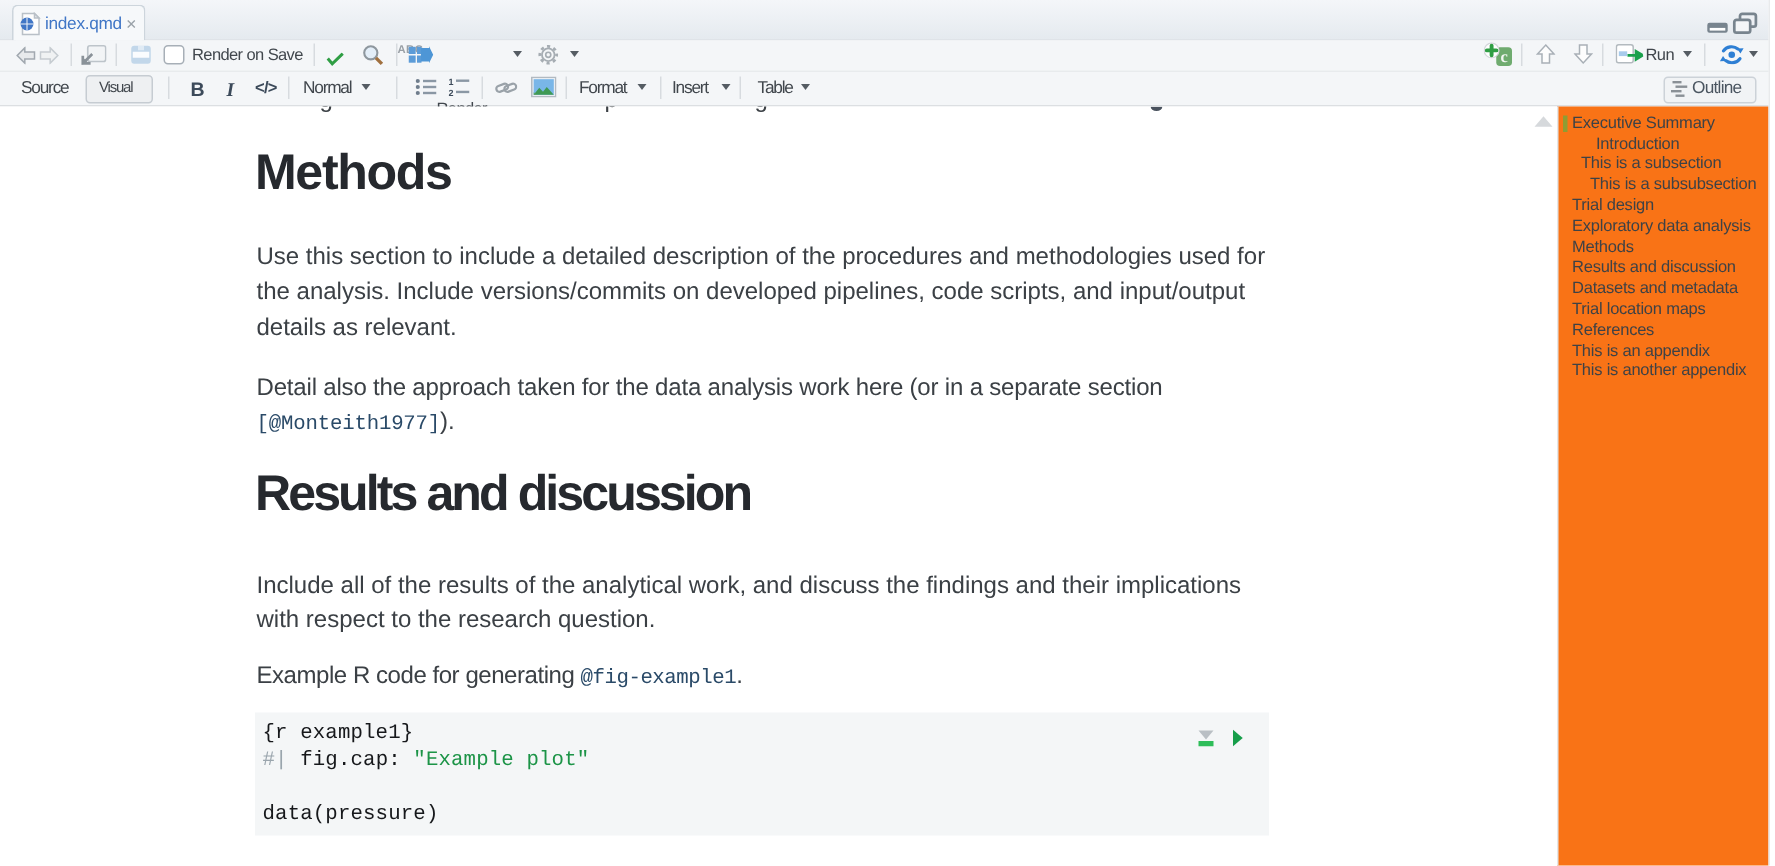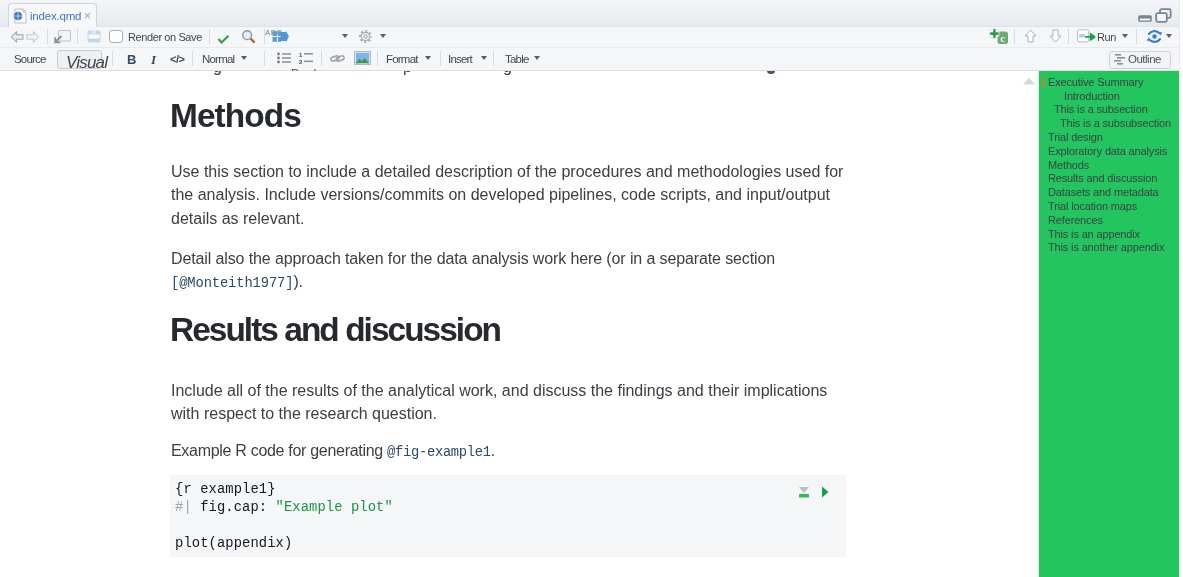--- a/index.html
+++ b/index.html
@@ -33,21 +33,21 @@
     line-height:23.4px; width:700px; letter-spacing:0px; }
   .cite { font-family:"Liberation Mono", monospace; font-size:13.8px; color:#2a4a68; }
   
   #chunk { position:absolute; left:170px; top:403.5px; width:676px; height:82px;
     background:#f4f6f7; }
   .codeline { position:absolute; left:5px; font-family:"Liberation Mono",monospace;
     font-size:13.8px; color:#16181b; white-space:pre; letter-spacing:0.1px;}
   .cgrey { color:#9aa5ad; } .cgreen { color:#1c9447; }
   
   #outline { position:absolute; left:1038px; top:71px; width:141px; height:506px;
-    background:#22c55e; border-left:1px solid #e3e6e8; }
+    background:#f97316; border-left:1px solid #e3e6e8; }
   .oitem { position:absolute; left:9px; font-size:11px; color:#3e4246; white-space:nowrap; letter-spacing:-0.15px; }
   #rightedge { position:absolute; left:1179px; top:0; width:1px; height:577px; background:#e8eaec; }
 </style>
 </head>
 <body>
 <div id="tabstrip">
   <div id="tab">
     <svg class="abs" style="left:3px;top:4px" width="16" height="16" viewBox="0 0 16 16">
       <path d="M3 1 h8 l3 3 v11 h-11 z" fill="#fdfdfd" stroke="#b9c0c7" stroke-width="1"></path>
       <path d="M11 1 l3 3 h-3 z" fill="#e7eaee" stroke="#b9c0c7" stroke-width="1"></path>
@@ -151,21 +151,21 @@
     <path d="M3 3.9 A6.2 5.4 0 0 1 12.6 2.6" stroke="#2e7fd4" stroke-width="2.1" fill="none" stroke-linecap="round"></path>
     <path d="M14 9.1 A6.2 5.4 0 0 1 4.4 10.4" stroke="#2e7fd4" stroke-width="2.1" fill="none" stroke-linecap="round"></path>
     <path d="M16.4 2.2 l-4.4 0.1 2.3 3.3 z" fill="#2e7fd4"></path>
     <path d="M0.6 10.8 l4.4-0.1 -2.3-3.3 z" fill="#2e7fd4"></path>
     <circle cx="8.5" cy="6.5" r="2.2" fill="#2e7fd4"></circle>
   </svg>
   <div class="caret" style="left:1166px;top:34px;"></div>
 
   <div class="tlbl" style="left:14px;top:53px;font-size:11.5px;letter-spacing:-0.8px;">Source</div>
   <div class="abs" style="left:57px;top:50px;width:45px;height:19px;background:#eef0f2;border:1px solid #c6ccd2;border-radius:3px;"></div>
-  <div class="tlbl" style="left:66px;top:53px;font-size:17px;letter-spacing:-0.8px;font-style:italic;">Visual</div>
+  <div class="tlbl" style="left:66px;top:53px;font-size:10px;letter-spacing:-0.8px;">Visual</div>
   <div class="sep3" style="left:112px;"></div>
   <div class="abs" style="left:127px;top:52px;font-size:13px;font-weight:bold;color:#3c4a5a;">B</div>
   <div class="abs" style="left:151px;top:52px;font-size:13px;font-weight:bold;font-style:italic;color:#3c4a5a;font-family:'Liberation Serif',serif;">I</div>
   <div class="abs" style="left:170px;top:53px;font-size:11px;font-weight:bold;color:#3c4a5a;letter-spacing:-0.5px;">&lt;/&gt;</div>
   <div class="sep3" style="left:192px;"></div>
   <div class="tlbl" style="left:202px;top:53px;font-size:11.5px;letter-spacing:-0.8px;">Normal</div>
   <div class="caret" style="left:241px;top:56px;"></div>
   <div class="sep3" style="left:264px;"></div>
 
   <svg class="abs" style="left:277px;top:52px" width="14" height="12" viewBox="0 0 14 12">
@@ -225,21 +225,21 @@
   </div>
   <div class="h1" style="top:28px;left:170px;letter-spacing:-0.9px;">Methods</div>
   <div class="para" style="top:89px;">Use this section to include a detailed description of the procedures and methodologies used for<br>the analysis. Include versions/commits on developed pipelines, code scripts, and input/output<br>details as relevant.</div>
   <div class="para" style="top:175.6px;letter-spacing:-0.12px;">Detail also the approach taken for the data analysis work here (or in a separate section<br><span class="cite">[@Monteith1977]</span>).</div>
   <div class="h1" style="top:242px;left:170px;letter-spacing:-1.95px;">Results and discussion</div>
   <div class="para" style="top:307.6px;">Include all of the results of the analytical work, and discuss the findings and their implications<br>with respect to the research question.</div>
   <div class="para" style="top:367.6px;letter-spacing:-0.3px;">Example R code for generating <span class="cite">@fig-example1</span>.</div>
   <div id="chunk">
     <div class="codeline" style="top:7px;">{r example1}</div>
     <div class="codeline" style="top:25.3px;"><span class="cgrey">#|</span> fig.cap: <span class="cgreen">"Example plot"</span></div>
-    <div class="codeline" style="top:61.9px;">plot(appendix)</div>
+    <div class="codeline" style="top:61.9px;">data(pressure)</div>
     <svg class="abs" style="left:628px;top:11px" width="12" height="12" viewBox="0 0 12 12">
       <path d="M1 1 h10 l-5 6 z" fill="#b9bfc4"></path>
       <rect x="1" y="8" width="10" height="3.5" fill="#2ebd59"></rect>
     </svg>
     <svg class="abs" style="left:651px;top:11px" width="8" height="12" viewBox="0 0 8 12">
       <path d="M1 0.5 L7.5 6 L1 11.5 z" fill="#169e4a"></path>
     </svg>
   </div>
   <svg class="abs" style="left:766.5px;top:-0.4px" width="8" height="3.2" viewBox="0 0 8 3.2">
     <path d="M0 0 A4 3 0 0 0 8 0 z" fill="#4a525e"></path>

